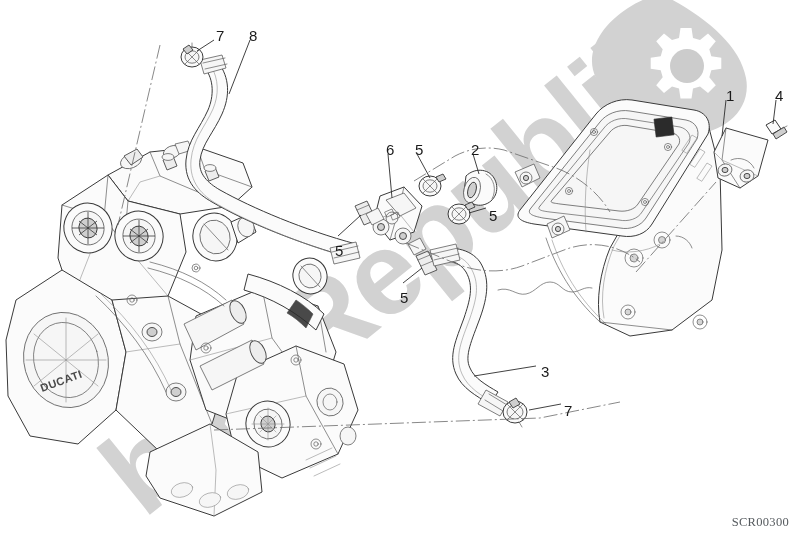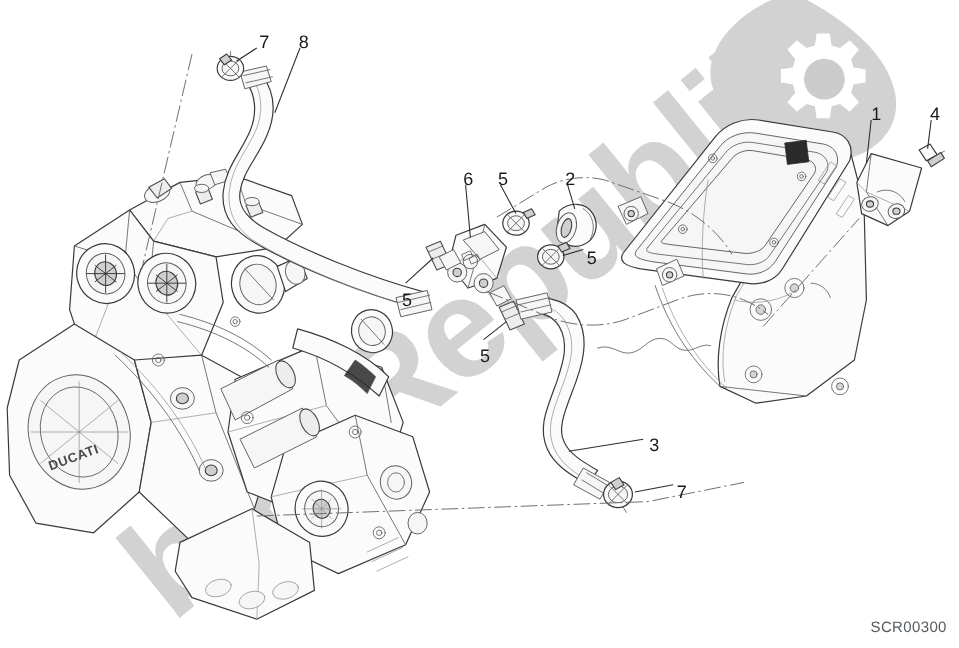--- a/index.html
+++ b/index.html
@@ -29,21 +29,21 @@
     font-family: "Liberation Sans", sans-serif;
     font-size: 15px;
     color: #1a1a1a;
     line-height: 1;
     user-select: none;
   }
   #part-code {
     position: absolute;
     right: 10px;
     bottom: 10px;
-    font-family: Liberation Sans, sans-serif;
+    font-family: Liberation Serif, serif;
     font-size: 12.5px;
     letter-spacing: 0.3px;
     color: #555a5e;
   }
 </style>
 </head>
 <body>
 
 <div id="page">
 

